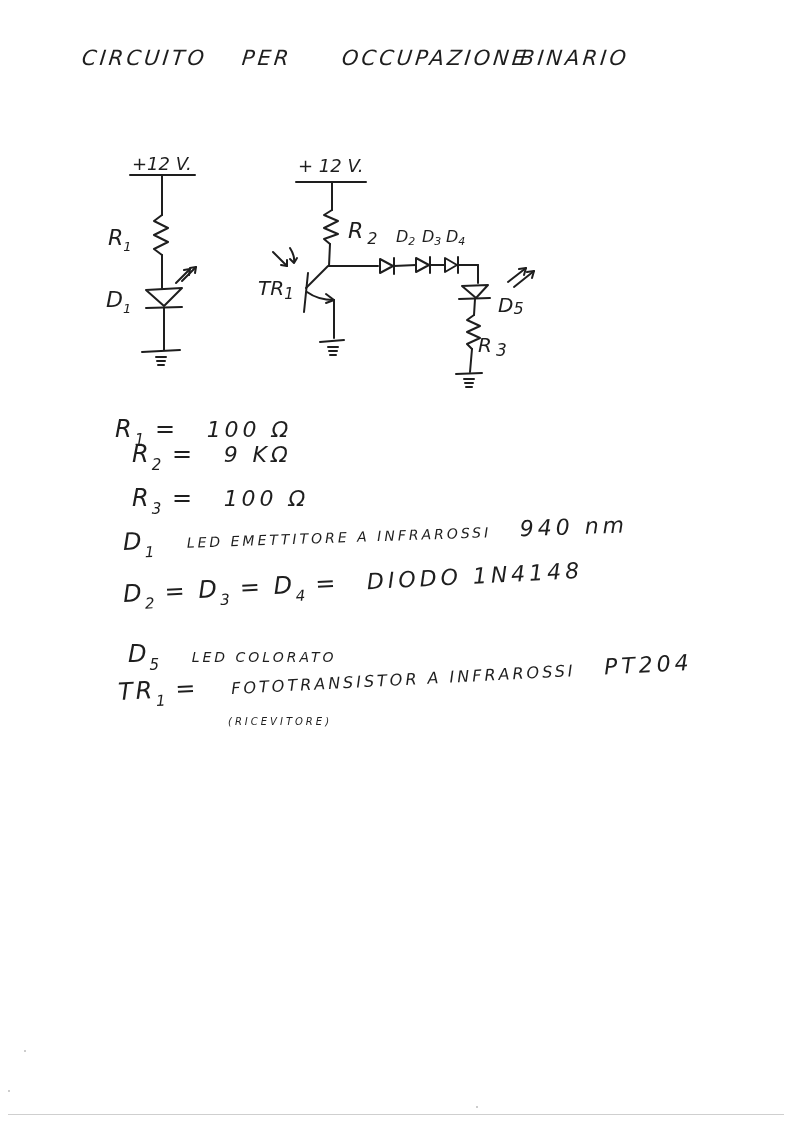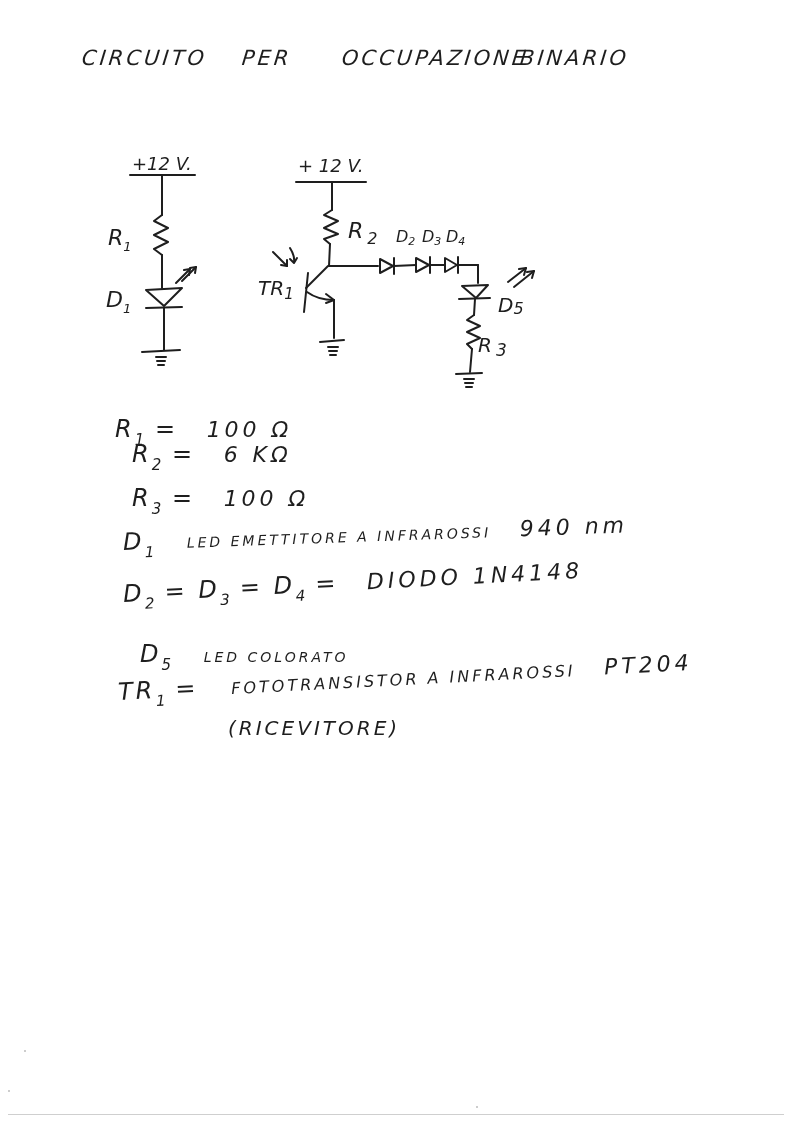--- a/index.html
+++ b/index.html
@@ -15,23 +15,23 @@
     #schematic text { font-family: "DejaVu Sans", sans-serif; font-style: italic; fill: #1e1e1e; }
     .eq { font-size: 24px; letter-spacing: 3px; }
     .sub { font-size: 15px; position: relative; top: 8px; letter-spacing: 0; }
     .note { font-size: 14px; letter-spacing: 3px; margin-left: 22px; }
     .val { font-size: 22px; letter-spacing: 4px; margin-left: 18px; }
     .r1 { left: 115px; top: 395px; margin-top: 20px; }
     .r2 { left: 132px; top: 440px; }
     .r3 { left: 132px; top: 484px; }
     .d1 { left: 123px; top: 528px; transform: rotate(-2deg); transform-origin: left center; }
     .d234 { left: 123px; top: 580px; transform: rotate(-3deg); transform-origin: left center; }
-    .d5 { left: 140px; top: 640px; text-align: right; }
+    .d5 { left: 128px; top: 640px; text-align: right; }
     .tr1 { left: 118px; top: 678px; transform: rotate(-3deg); transform-origin: left center; }
-    .tr1b { left: 228px; top: 716px; font-size: 20px; letter-spacing: 3px; }
+    .tr1b { left: 228px; top: 716px; font-size: 10px; letter-spacing: 3px; }
     .scanline { position: absolute; left: 8px; top: 1114px; width: 776px; height: 1px; background: #cfcfcf; }
     .speck { position: absolute; width: 2px; height: 2px; background: #bdbdbd; border-radius: 1px; }
   </style>
 </head>
 <body>
 
 <div>
   <span class="hand title t1">CIRCUITO</span>
   <span class="hand title t2">PER</span>
   <span class="hand title t3">OCCUPAZIONE</span>
@@ -137,21 +137,21 @@
 
 <div>
   <div class="hand eq r1">
     <span>R</span><span class="sub">1</span>
     <span>=</span>
     <span class="val">100 Ω</span>
   </div>
   <div class="hand eq r2">
     <span>R</span><span class="sub">2</span>
     <span>=</span>
-    <span class="val">6 KΩ</span>
+    <span class="val">9 KΩ</span>
   </div>
   <div class="hand eq r3">
     <span>R</span><span class="sub">3</span>
     <span>=</span>
     <span class="val">100 Ω</span>
   </div>
   <div class="hand eq d1">
     <span>D</span><span class="sub">1</span>
     <span class="note">LED EMETTITORE A INFRAROSSI</span>
     <span class="val">940 nm</span>

